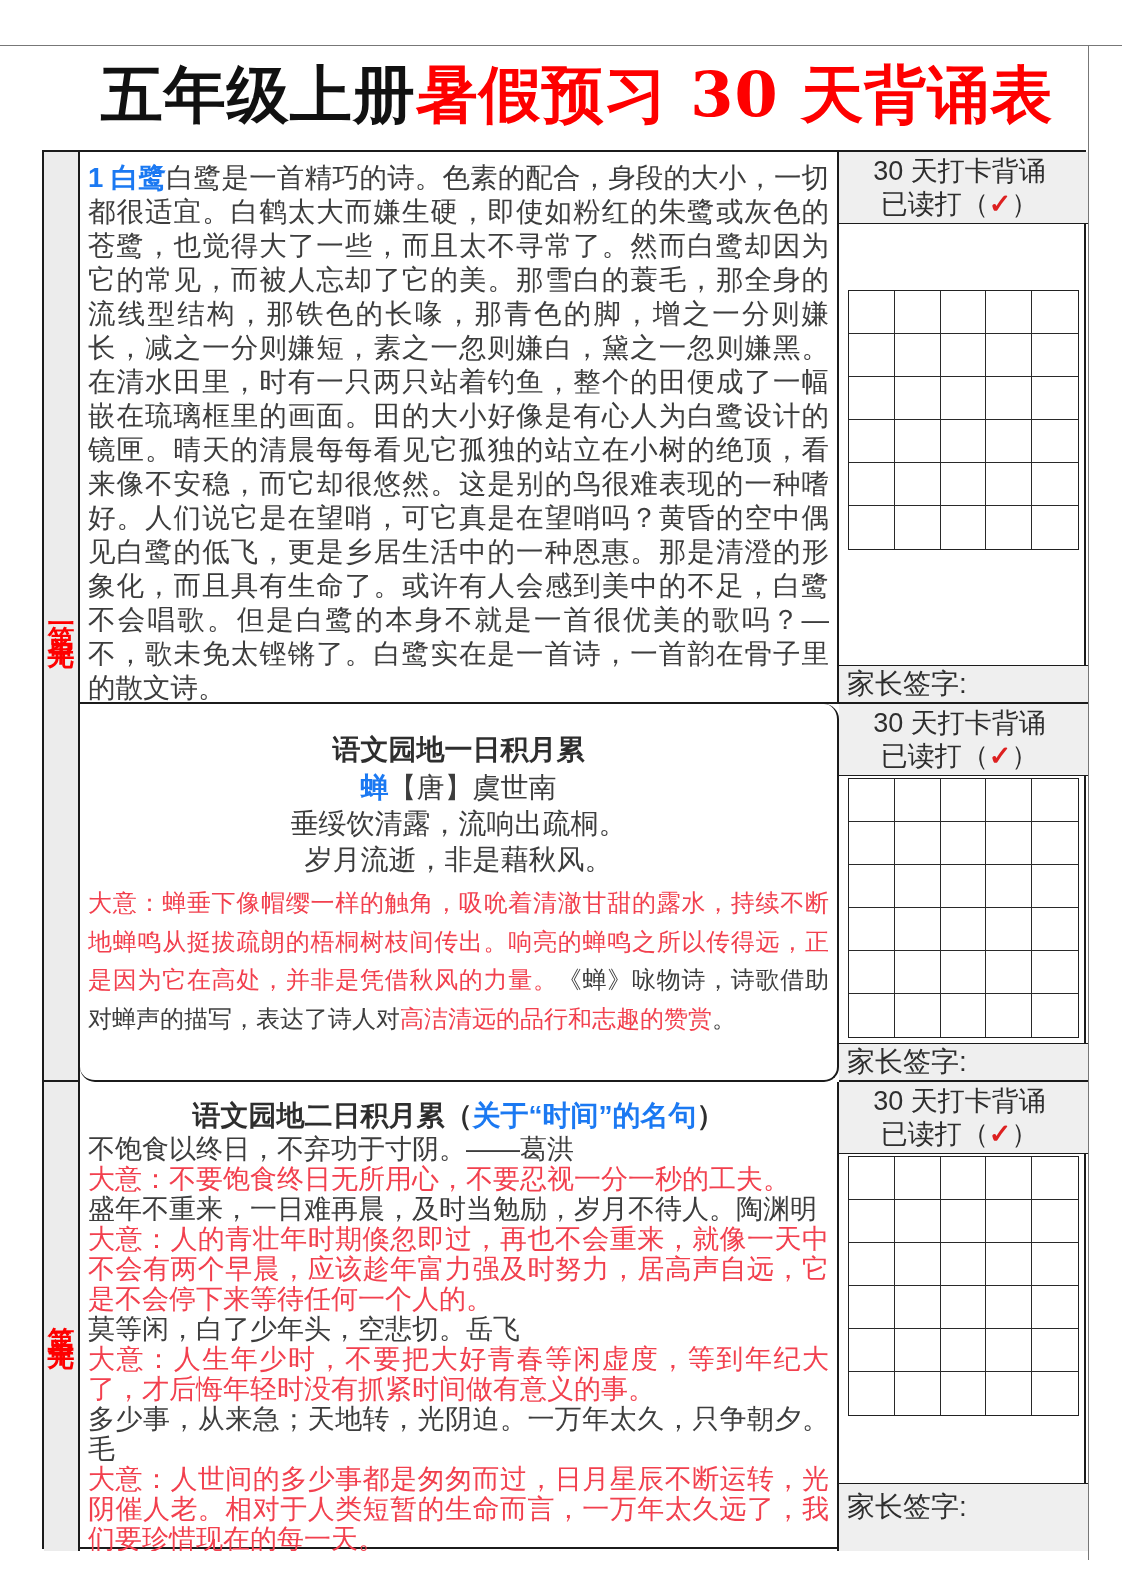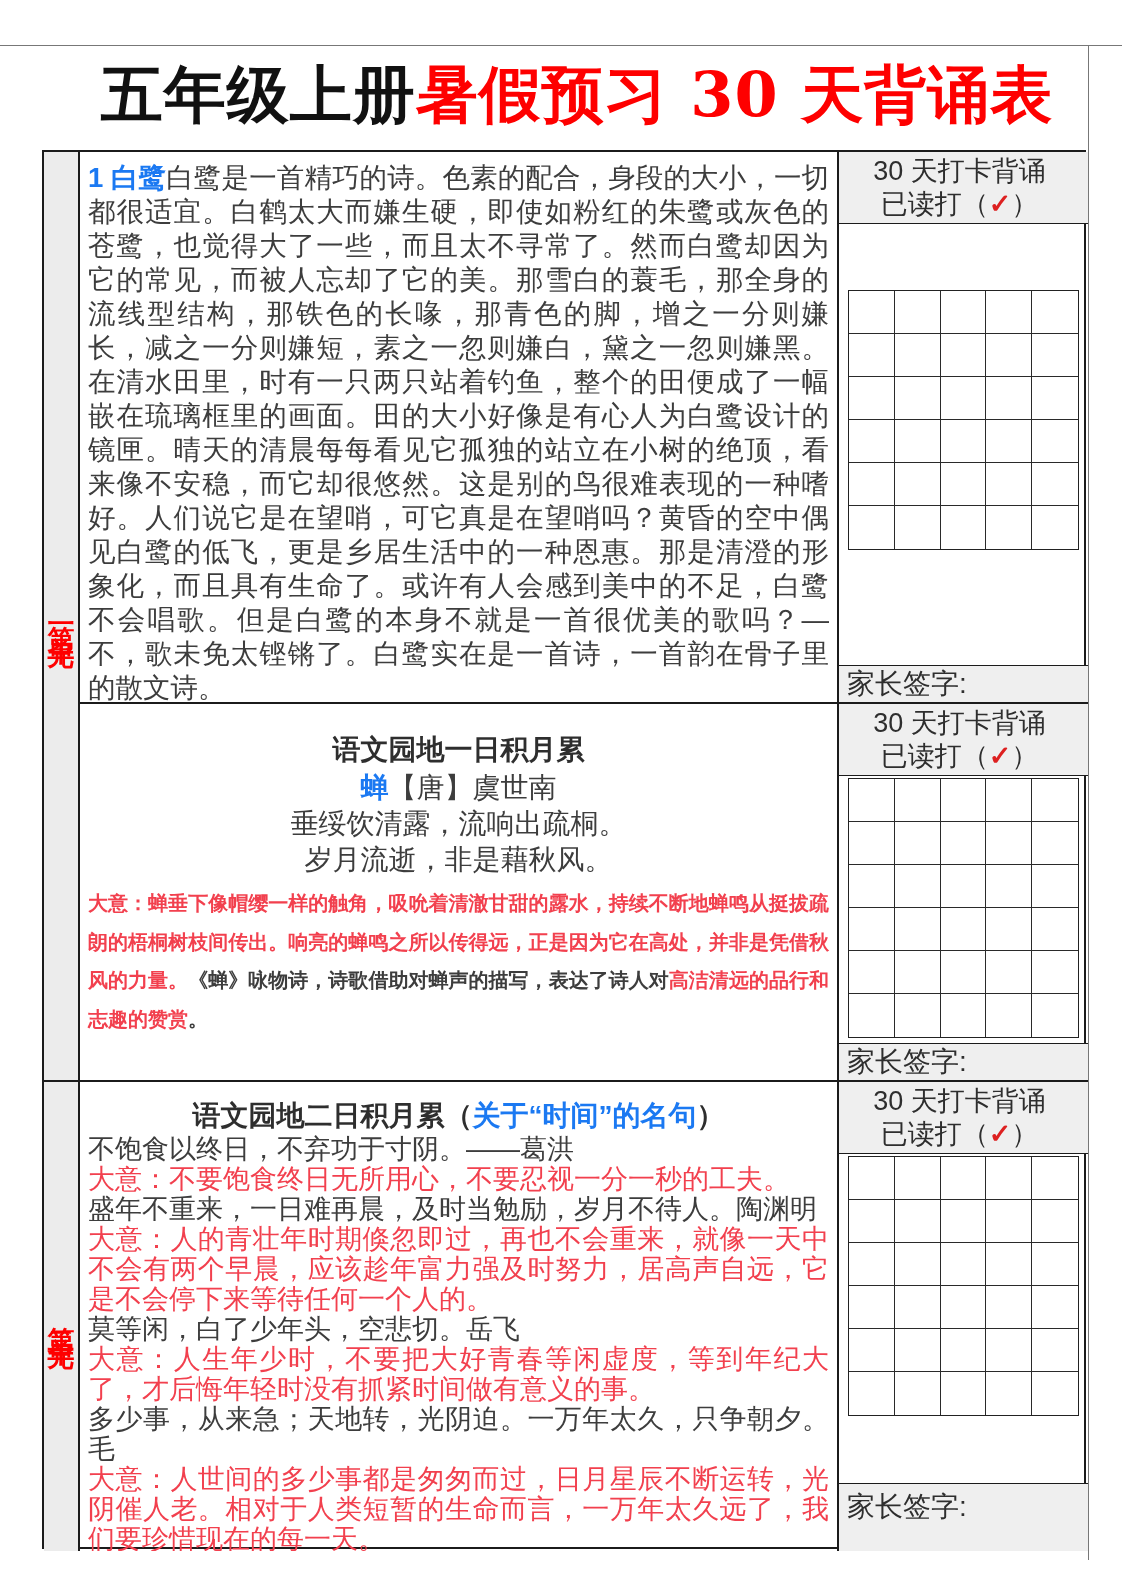--- a/index.html
+++ b/index.html
@@ -43,30 +43,30 @@
   .rail-1 { grid-column:1; grid-row:1 / span 2; border-bottom:2px solid #1b1b1b; }
   .rail-2 { grid-column:1; grid-row:3; }
 
   .content { grid-column:2; border-right:2px solid #1b1b1b; overflow:hidden; }
   .row-b  { border-bottom:2px solid #1b1b1b; }
   .panel  { grid-column:3; display:flex; flex-direction:column; overflow:hidden; }
 
   
   .c1 { grid-row:1; padding:9px 8px 0 8px; }
   .c1 p { font-size:27.5px; line-height:34px; text-align:justify; }
-  .c2 { grid-row:2; padding-top:26px; text-align:center; }
+  .c2 { grid-row:2; padding-top:26px; text-align:center;border-radius:15px; }
   .c3 { grid-row:3; padding:18px 8px 0 8px; }
 
   .blue  { color:#1b79f2; font-weight:bold;margin-top:44px; }
   .bold  { font-weight:bold; color:#2e2e2e; }
   .redtx { color:#f2404e; }
 
   .center-title { font-size:28px; line-height:40px; }
   .poem-meta, .poem-line { font-size:28px; line-height:36px; color:#3d3d3d; }
-  .meaning2 { margin-top:6px; padding:0 8px; font-size:20px; line-height:38.5px; text-align:justify;font-weight:bold; }
+  .meaning2 { margin-top:6px; padding:0 8px; font-size:24px; line-height:38.5px; text-align:justify; }
 
   .c3 .header3 { text-align:center; font-size:28px; line-height:32px; margin-bottom:2px; }
   .c3 p.ln { font-size:27px; line-height:30px; text-align:justify; }
 
   
   .p-head {
     background:#efefef; border-bottom:1.5px solid #1b1b1b;
     text-align:center; font-size:27px; line-height:33px; padding:3px 8px 2px 0;
     color:#2e2e2e;
   }

